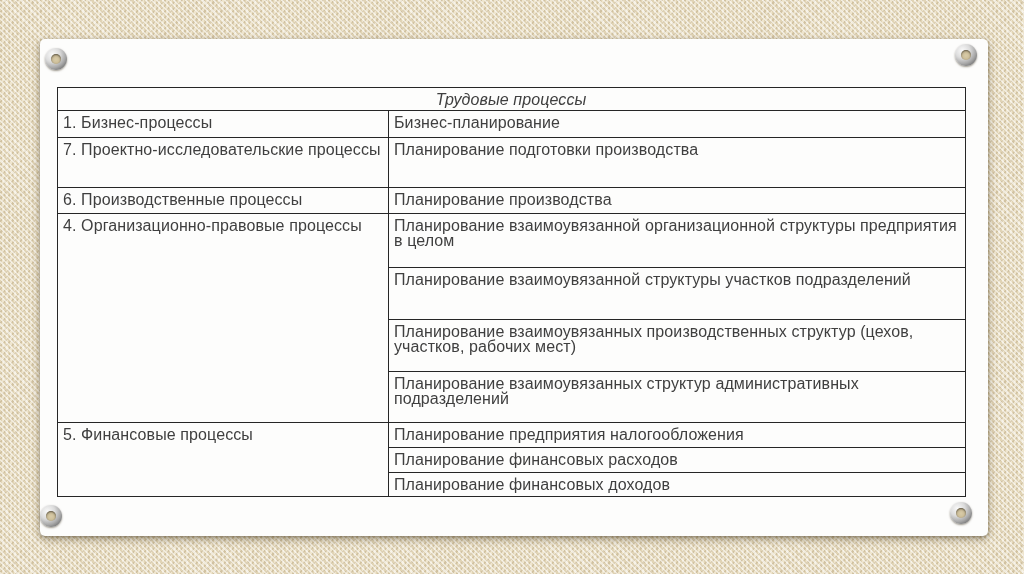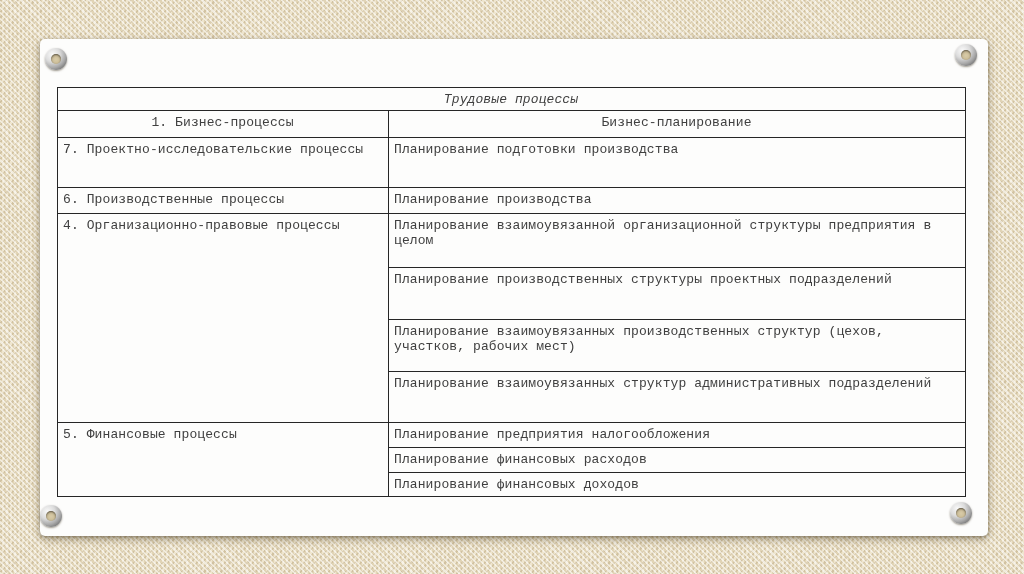--- a/index.html
+++ b/index.html
@@ -33,34 +33,33 @@
     box-shadow: inset 0 1px 2px rgba(0,0,0,0.55);
   }
   .screw.tl { left: 45px; top: 48px; }
   .screw.tr { left: 955px; top: 44px; }
   .screw.bl { left: 40px; top: 505px; }
   .screw.br { left: 950px; top: 502px; }
 
   table.proc {
     position: absolute; left: 17px; top: 48px; width: 908px;
     border-collapse: collapse; table-layout: fixed;
-    font-size: 13px; line-height: 15px; color: #3f3f3f;
+    font-size: 16px; line-height: 15px; color: #3f3f3f;
     letter-spacing: 0.1px;
-    font-family: Liberation Mono, monospace;
   }
   table.proc td {
     border: 1px solid #262626;
     padding: 4px 6px 3px 5px;
     vertical-align: top;
     overflow: hidden;
   }
   td.hdr { text-align: center; font-style: italic; height: 23px; padding-top: 3px; }
   col.c1 { width: 331px; }
   col.c2 { width: 577px; }
-  tr.h27  td { height: 27px; text-align: center; }
+  tr.h27  td { height: 27px; }
   tr.h50  td { height: 50px; }
   tr.h26  td { height: 26px; }
   tr.h54  td { height: 54px; }
   tr.h52  td { height: 52px; }
   tr.h51  td { height: 51px; margin-left: 6px; }
   tr.h25  td { height: 25px; }
   tr.h24  td { height: 24px; }
 </style>
 </head>
 <body>
@@ -85,21 +84,21 @@
     </tr>
     <tr class="h26">
       <td>6. Производственные процессы</td>
       <td>Планирование производства</td>
     </tr>
     <tr class="h54">
       <td rowspan="4">4. Организационно-правовые процессы</td>
       <td>Планирование взаимоувязанной организационной структуры предприятия в целом</td>
     </tr>
     <tr class="h52">
-      <td>Планирование производственных структуры проектных подразделений</td>
+      <td>Планирование взаимоувязанной структуры участков подразделений</td>
     </tr>
     <tr class="h52">
       <td>Планирование взаимоувязанных производственных структур (цехов, участков, рабочих мест)</td>
     </tr>
     <tr class="h51">
       <td>Планирование взаимоувязанных структур административных подразделений</td>
     </tr>
     <tr class="h25">
       <td rowspan="3">5. Финансовые процессы</td>
       <td>Планирование предприятия налогообложения</td>

